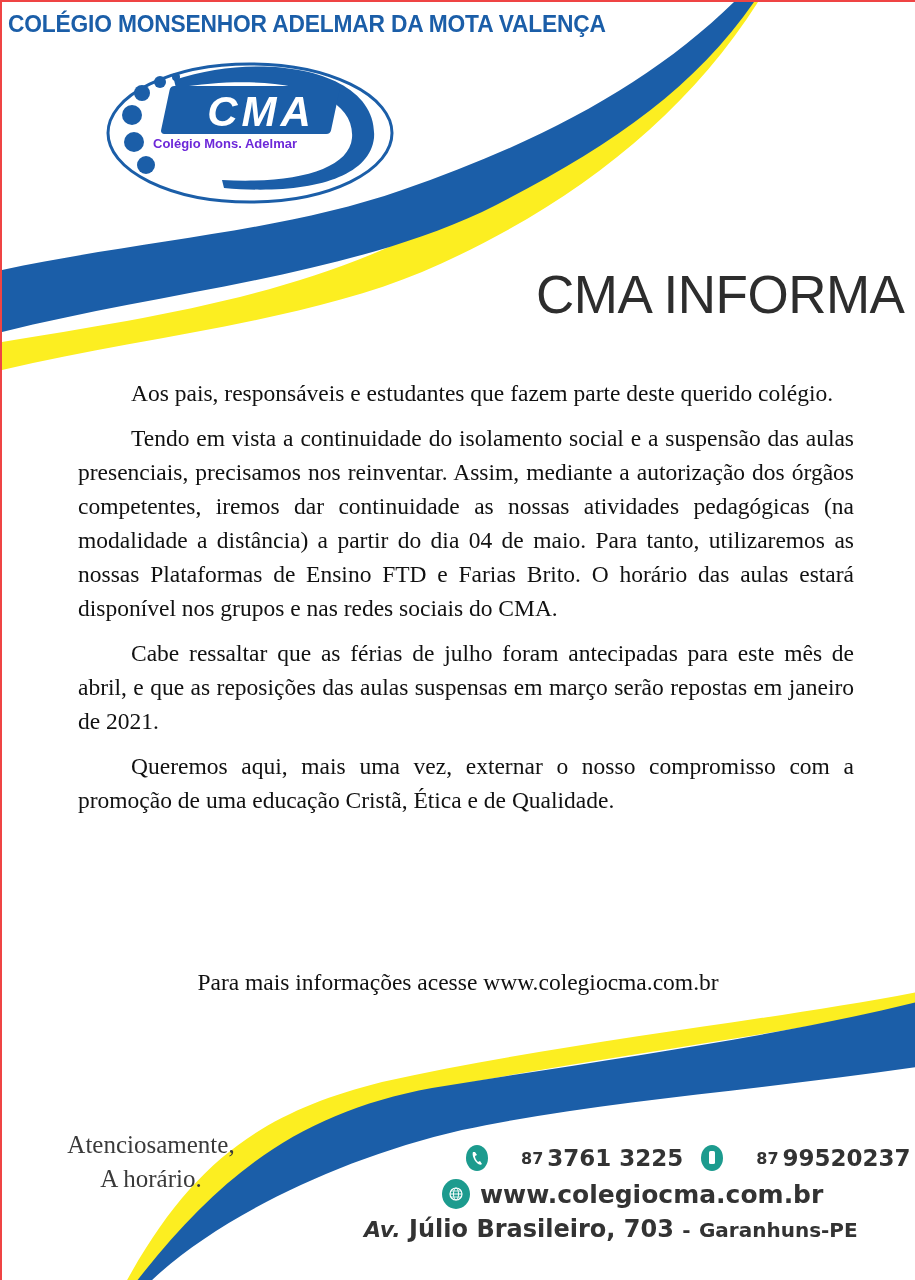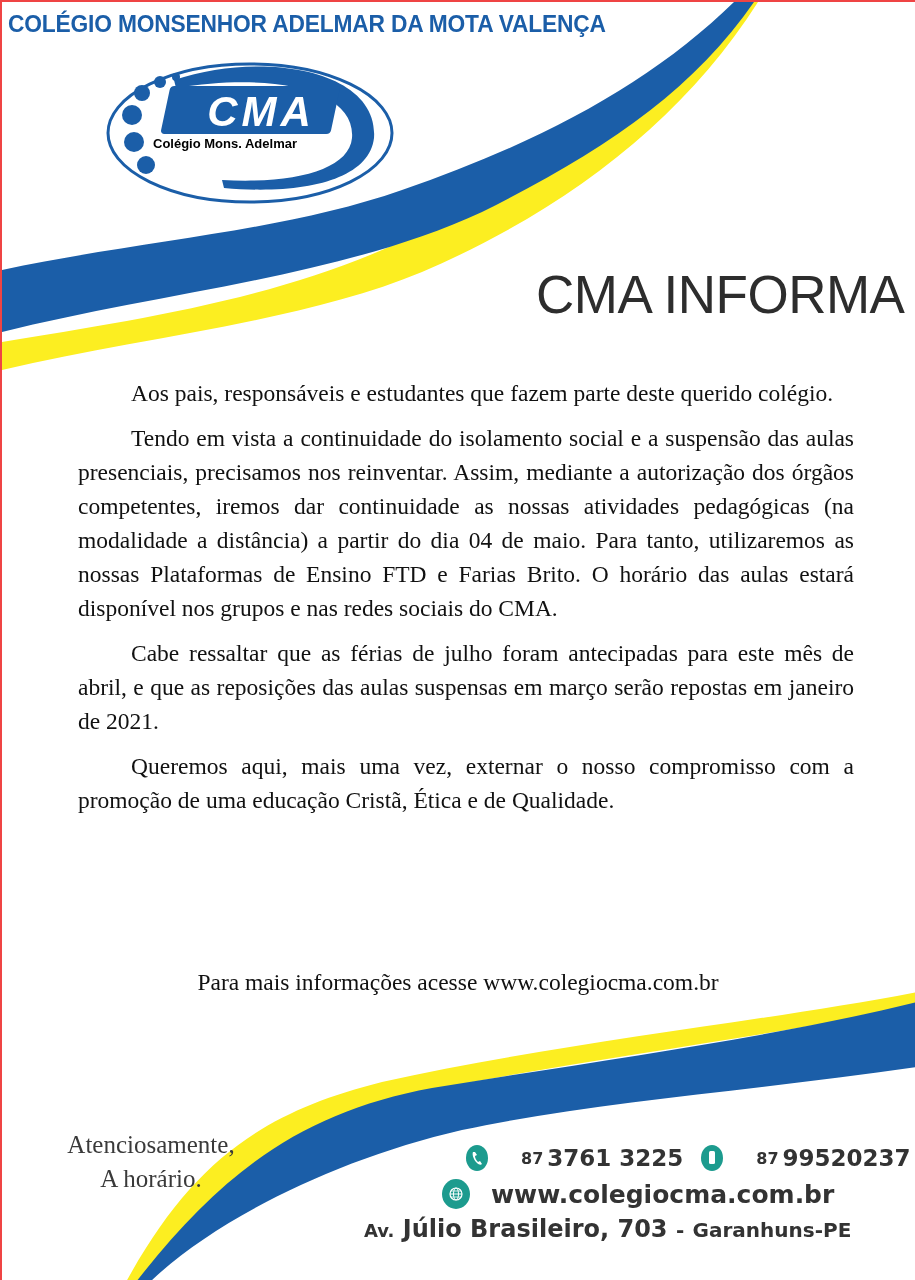--- a/index.html
+++ b/index.html
@@ -12,21 +12,21 @@
   .school-name {
     position: absolute; left: 6px; top: 8px;
     font-family: "Liberation Sans", sans-serif; font-weight: bold;
     font-size: 24.5px; letter-spacing: -0.2px; color: #1b5ea8;
     white-space: nowrap; transform: scaleX(0.93); transform-origin: left top;
   }
   .logo { position: absolute; left: 102px; top: 58px; }
   .logo-sub {
     position: absolute; left: 151px; top: 134px;
     font-family: "Liberation Sans", sans-serif; font-size: 13px;
-    color: #000000; font-weight: bold; white-space: nowrap;
+    color: #6d28d9; font-weight: bold; white-space: nowrap;
   }
   .heading {
     position: absolute; left: 534px; top: 262px;
     font-family: "Liberation Sans", sans-serif; font-size: 53px;
     color: #2d2d2d; white-space: nowrap; letter-spacing: -0.5px;
   }
   .body-text {
     position: absolute; left: 68px; top: 374px; width: 776px;
     font-family: Liberation Serif, serif; font-size: 23.5px;
     line-height: 34px; color: #111111; margin-left: 8px;
@@ -43,23 +43,23 @@
     font-family: Liberation Serif, serif; font-size: 25px;
     line-height: 34px; color: #3a3a3a; text-align: center;
   }
   .contact {
     position: absolute; font-family: "DejaVu Sans", sans-serif;
     font-weight: bold; color: #333333; white-space: nowrap;
   }
   .phones { left: 464px; top: 1143px; font-size: 23px; display: flex; align-items: center; }
   .phones .small { font-size: 16px; margin-right: 4px; margin-left: 27px; }
   .phones .gap { width: 18px; }
-  .web { left: 440px; top: 1177px; font-size: 25px; display: flex; align-items: center; gap: 11px; }
+  .web { left: 440px; top: 1177px; font-size: 25px; display: flex; align-items: center; }
   .address { left: 362px; top: 1213px; font-size: 24px; }
-  .address .small { font-size: 18px; }
+  .address .small { font-size: 22px; font-style: italic; }
   .address .small2 { font-size: 20px; }
   .icon-circle {
     display: inline-block; width: 22px; height: 26px; border-radius: 50%;
     background: #1c9b8e; position: relative; margin-right: 6px; flex: none;
   }
   .icon-circle svg { position: absolute; left: 0; top: 0; }
   .web .icon-circle { width: 28px; height: 30px; margin-right: 10px; }
 </style>
 </head>
 <body>

